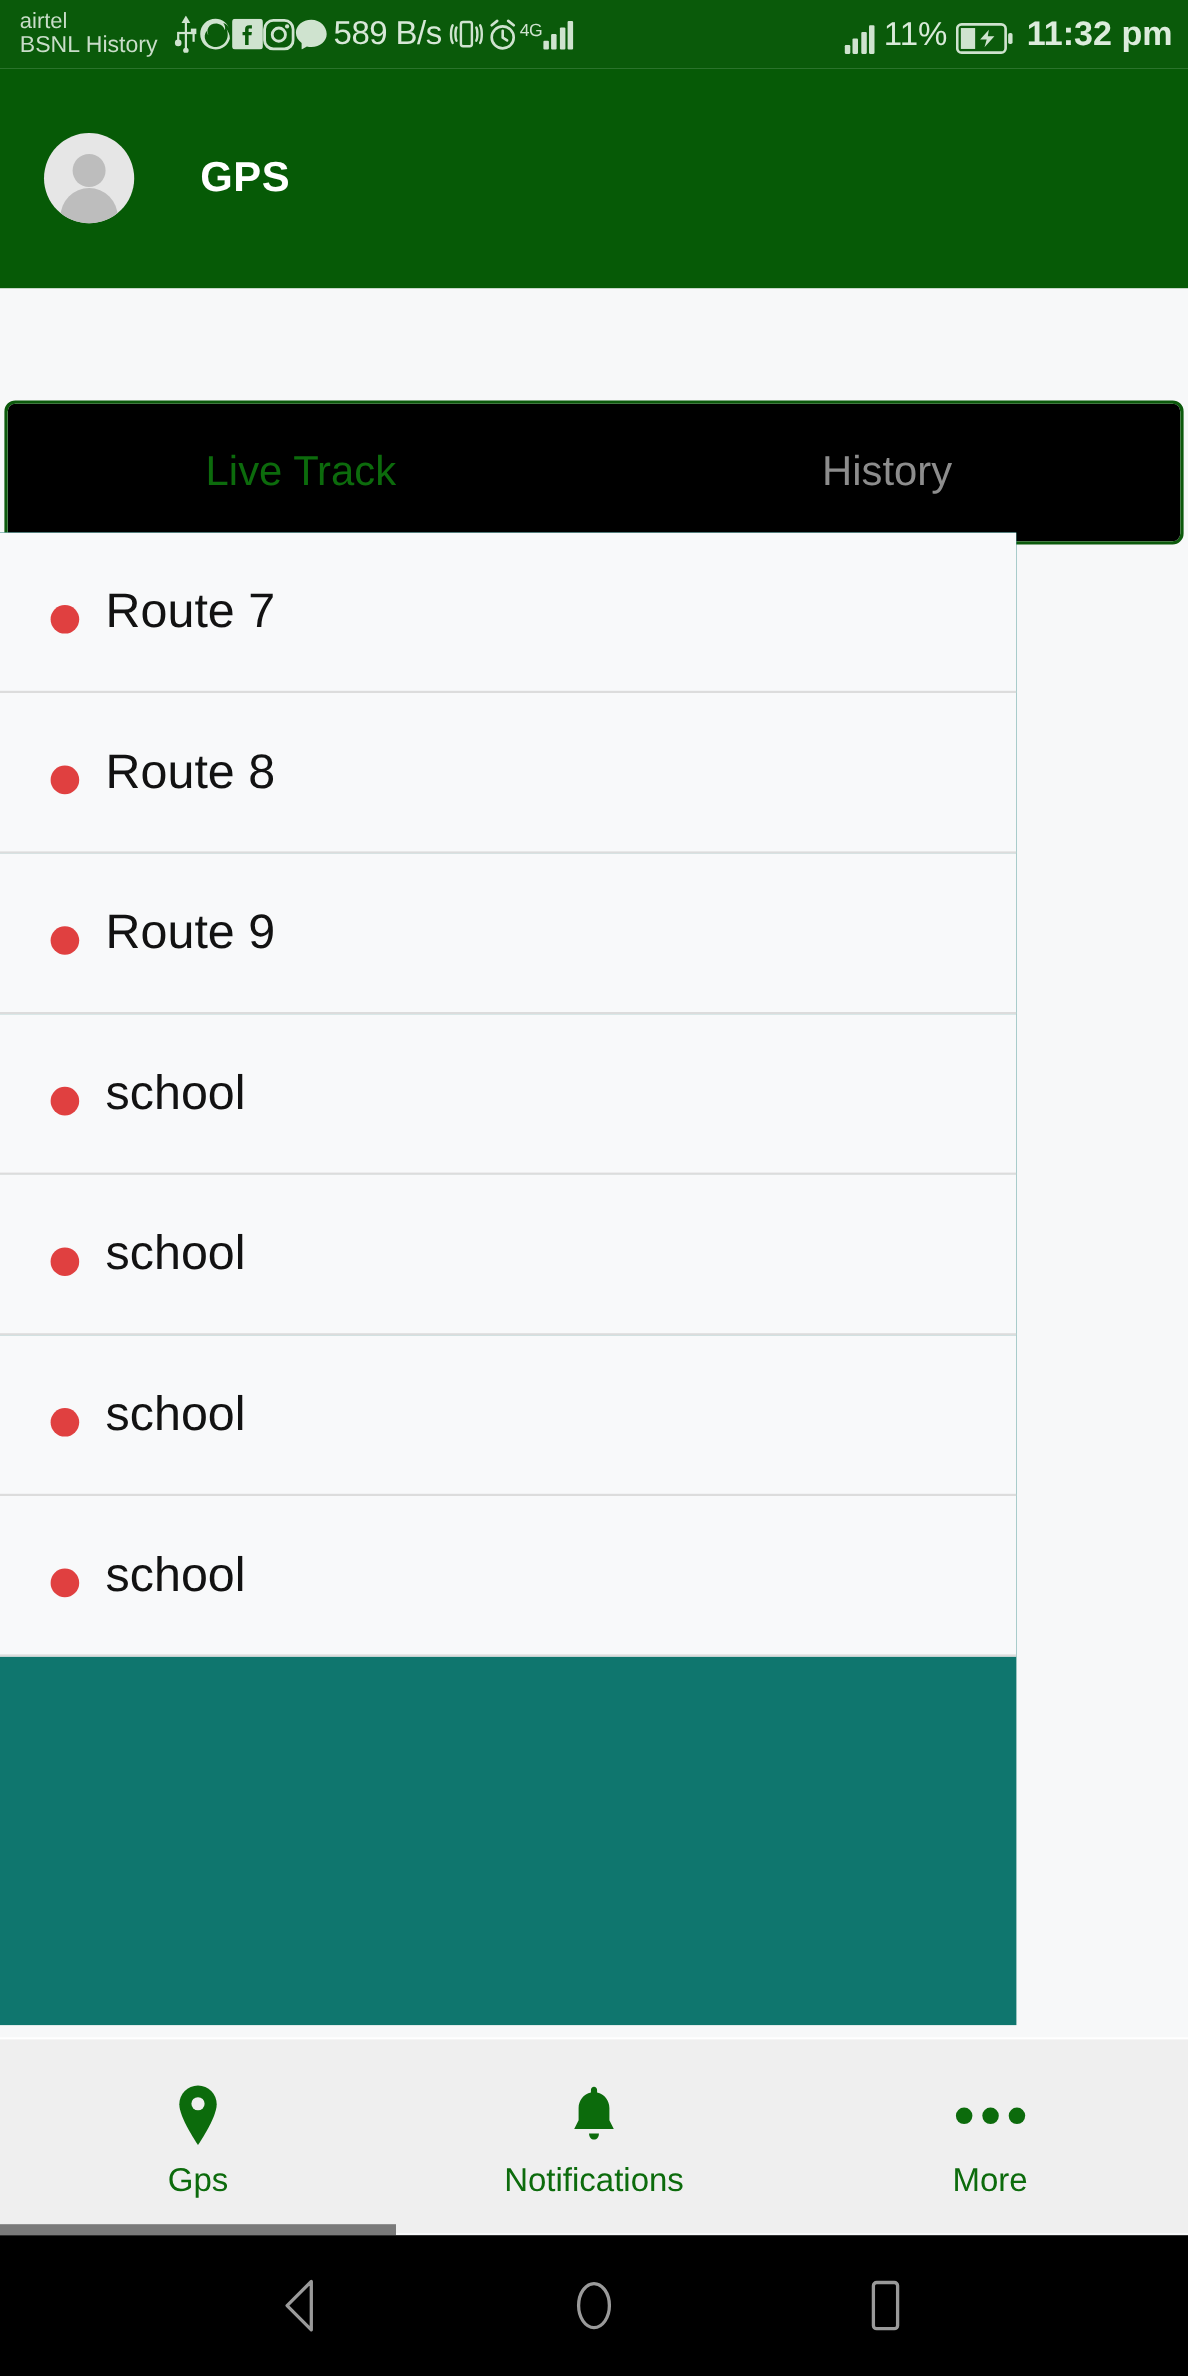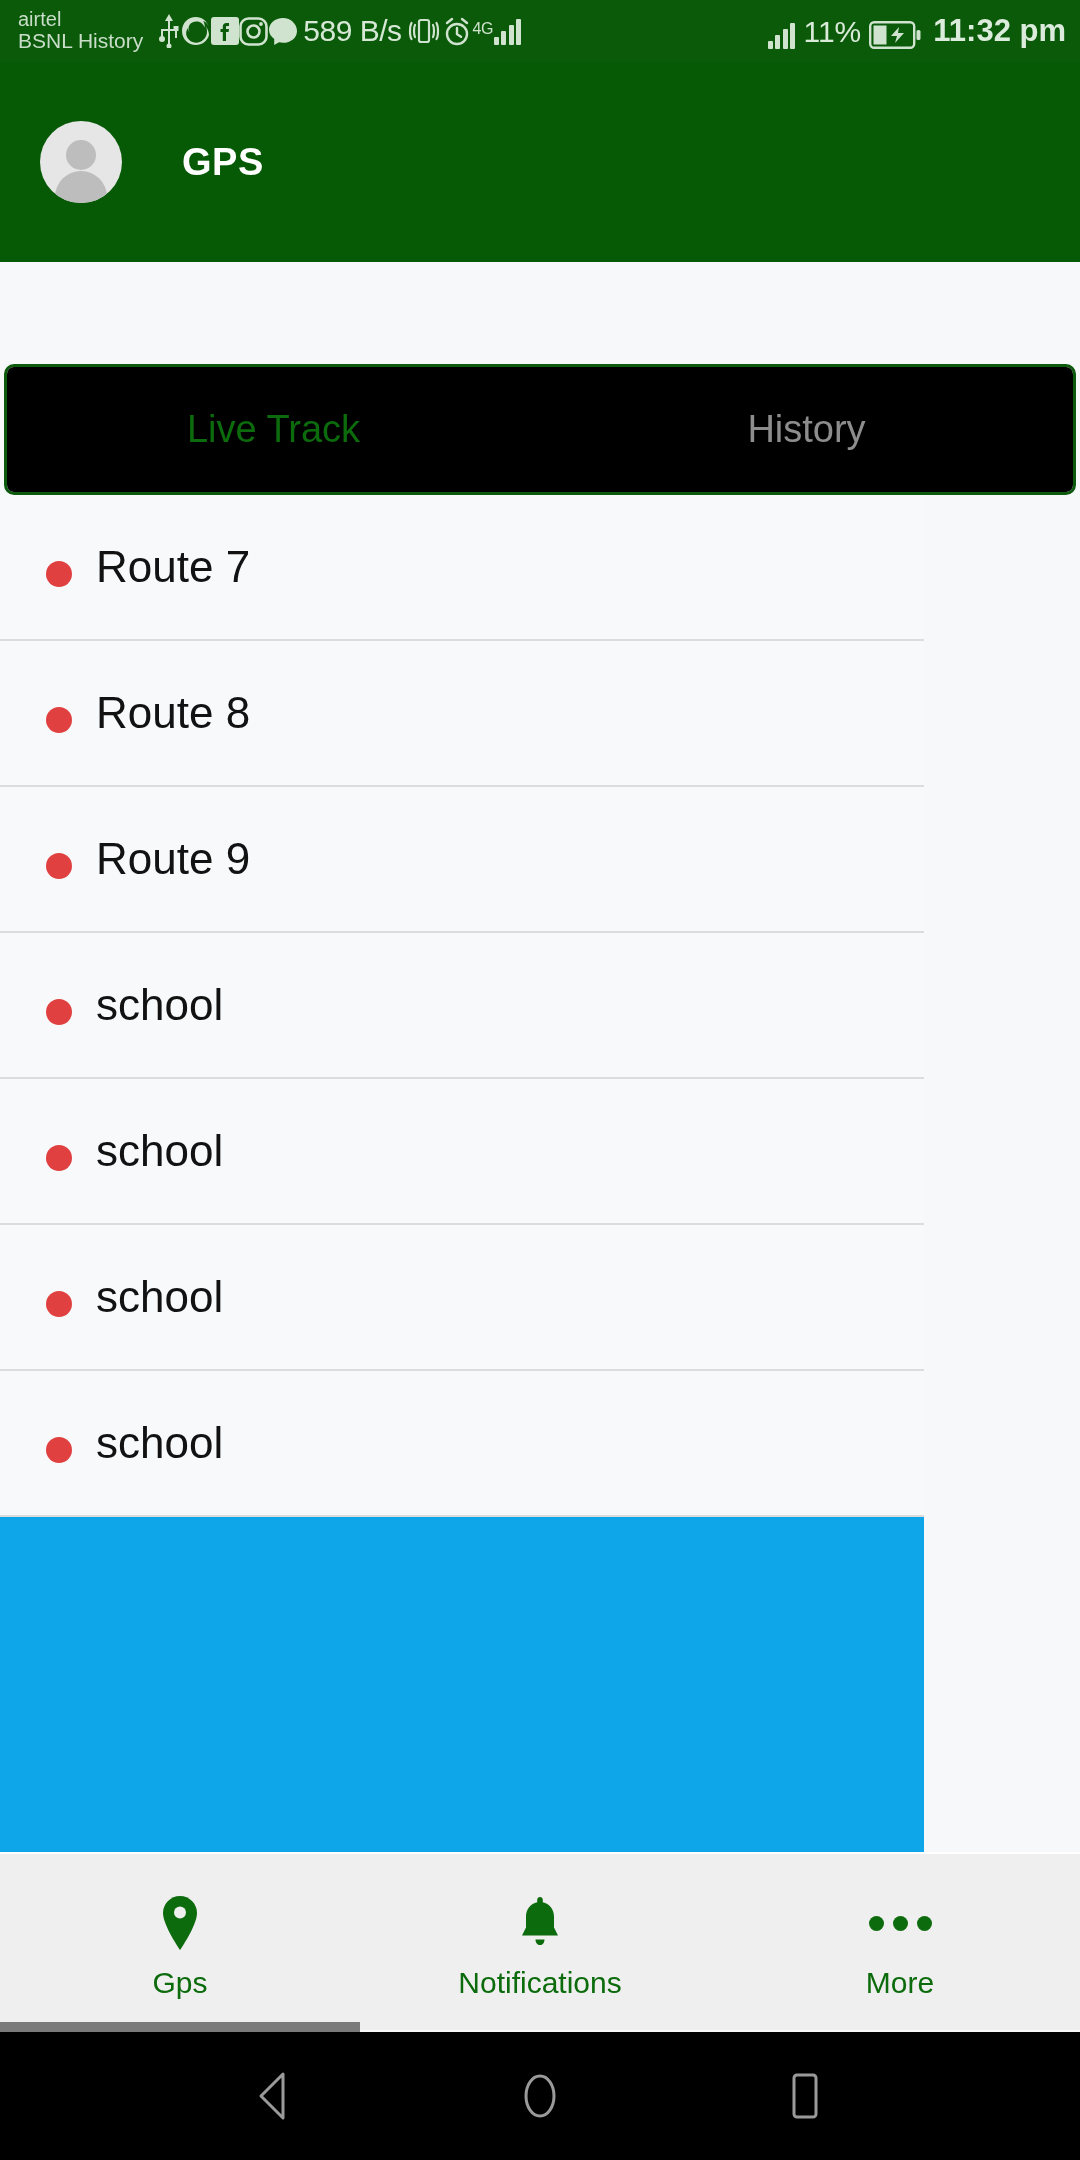--- a/index.html
+++ b/index.html
@@ -116,23 +116,23 @@
     flex:1; display:flex;
     align-items:center; justify-content:center;
     font-size:38px;
     background:#000000;
   }
   .tab.active { color:#0c6b0c; }
   .tab.inactive { color:#8d8d8d; }
 
   
   .list {
-    position:absolute; top:495px; left:0;
+    position:absolute; top:484px; left:0;
     width:924px; height:1357px;
-    background:#0ea5e9;
+    background:#0f766e;
     overflow:hidden;
   }
   .row {
     position:relative;
     height:146px;
     background:#f8f9fa;
     display:flex; align-items:center;
     padding-left:46px;
     border-bottom:2px solid #dcdcdc;
   }

